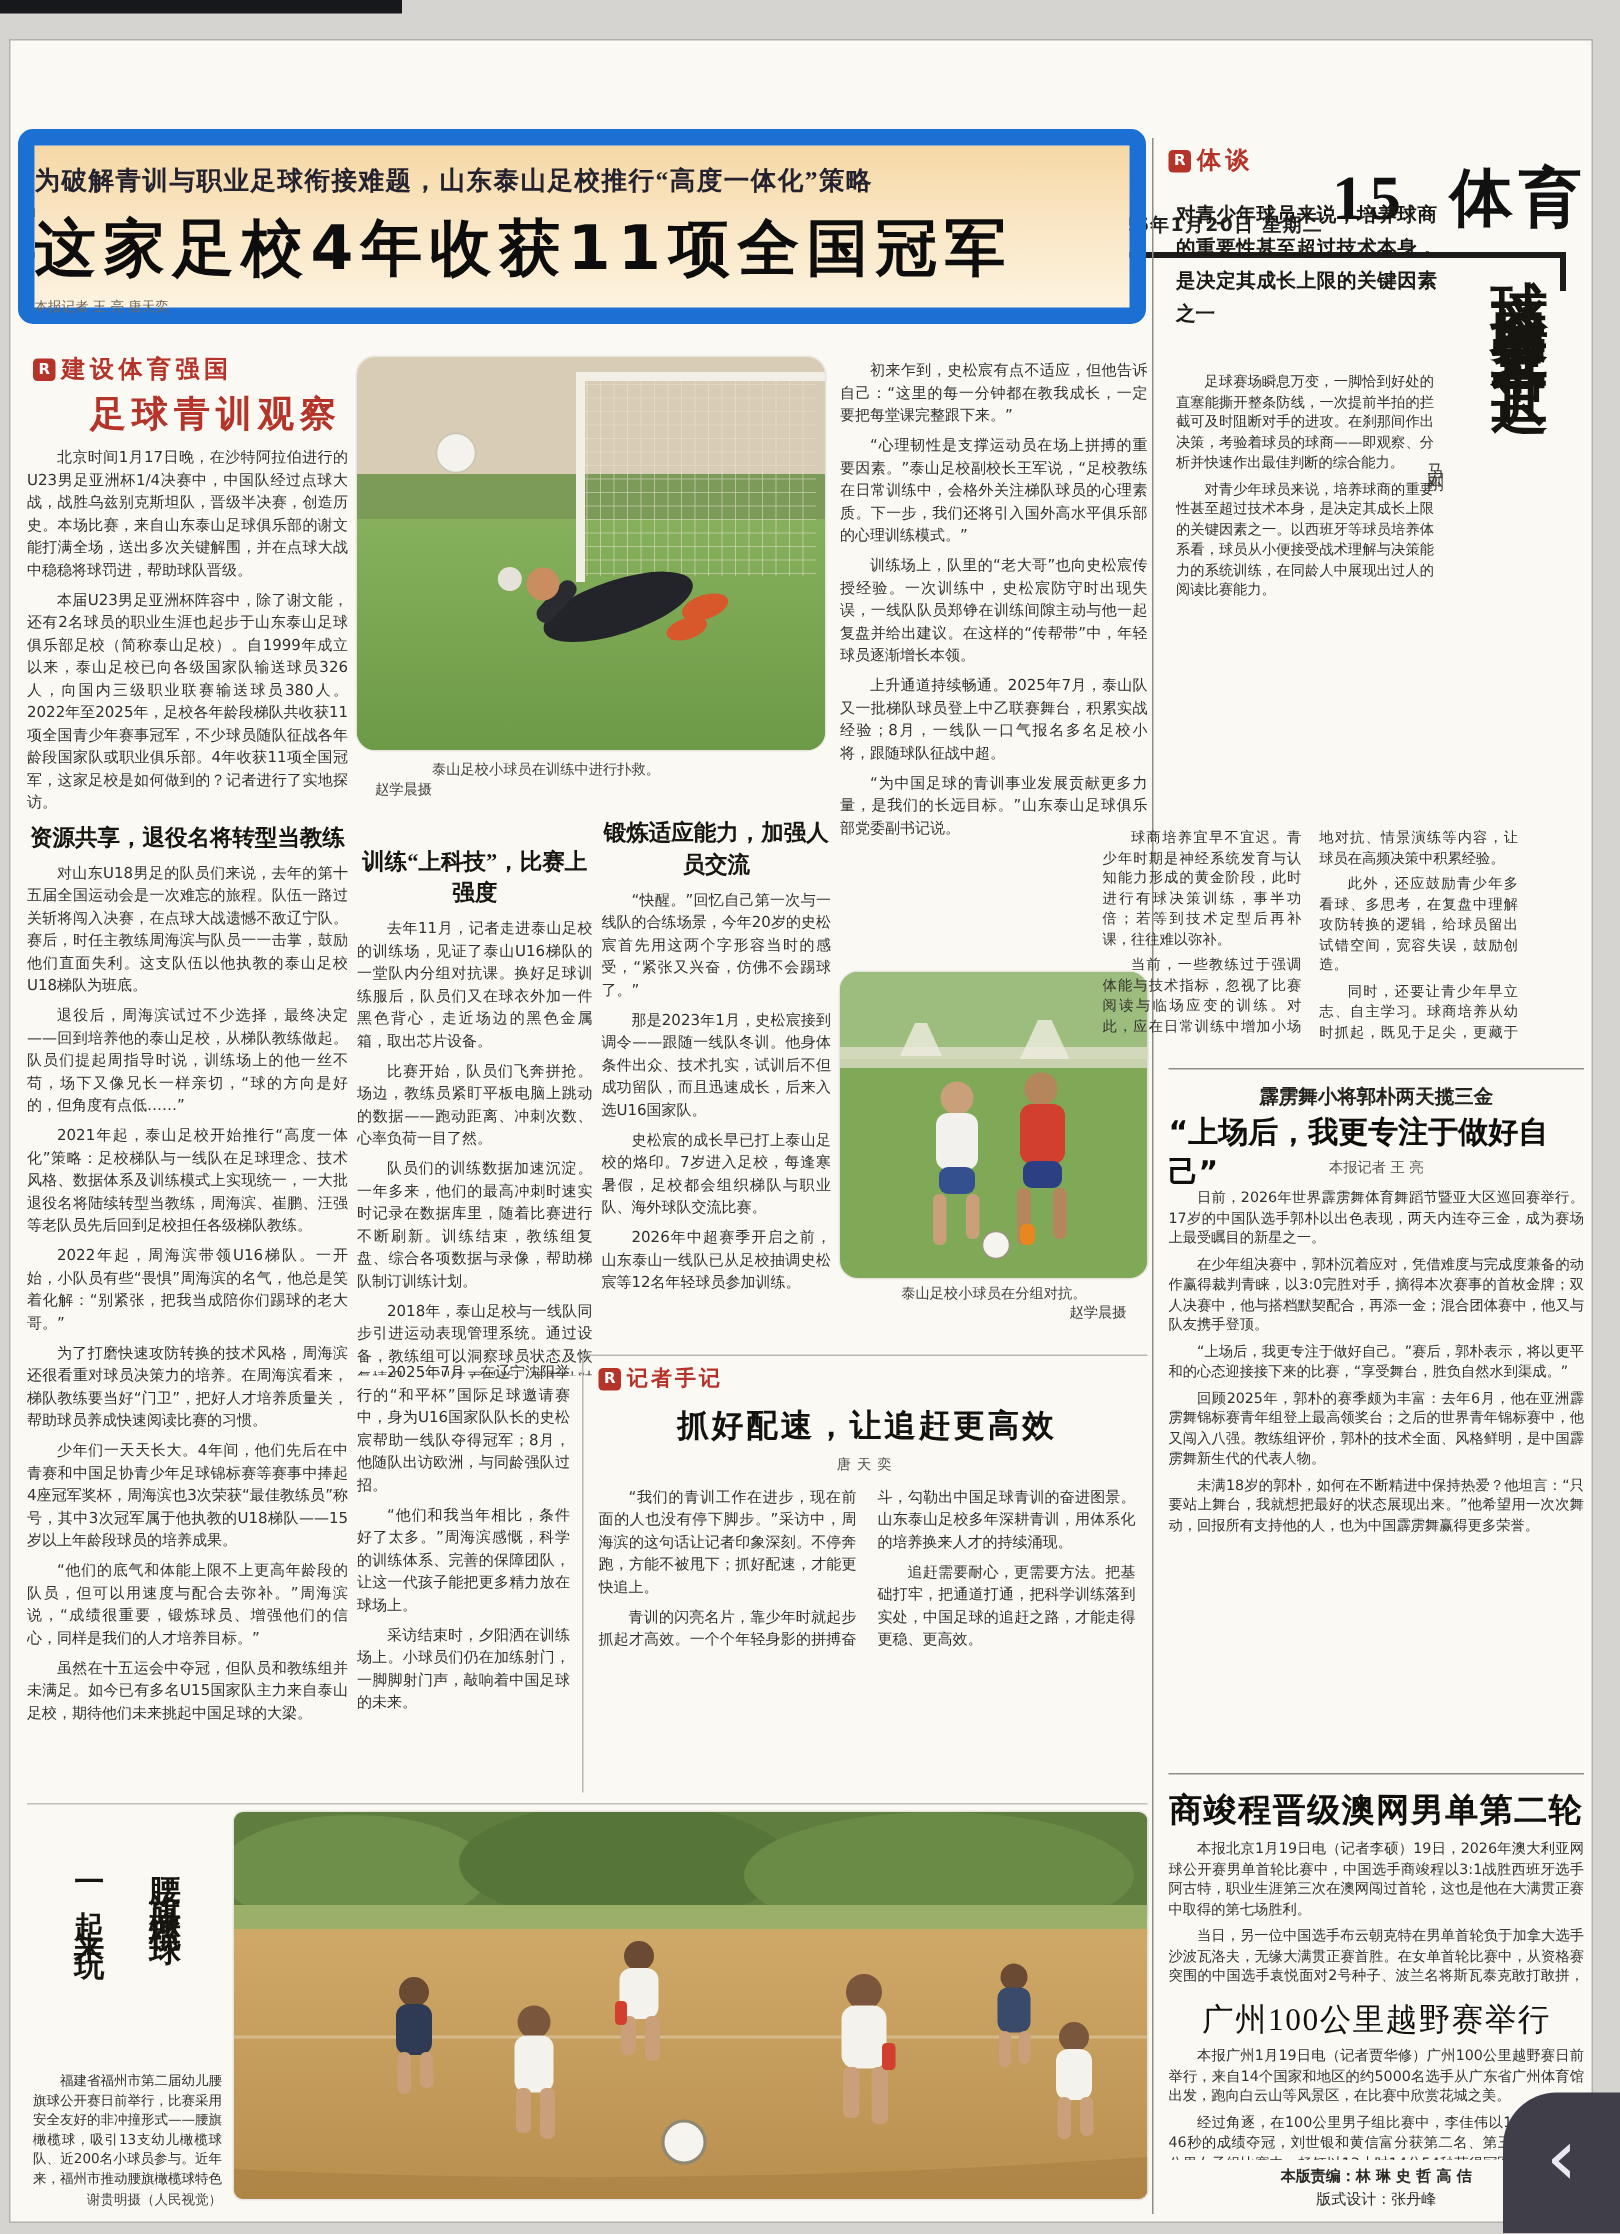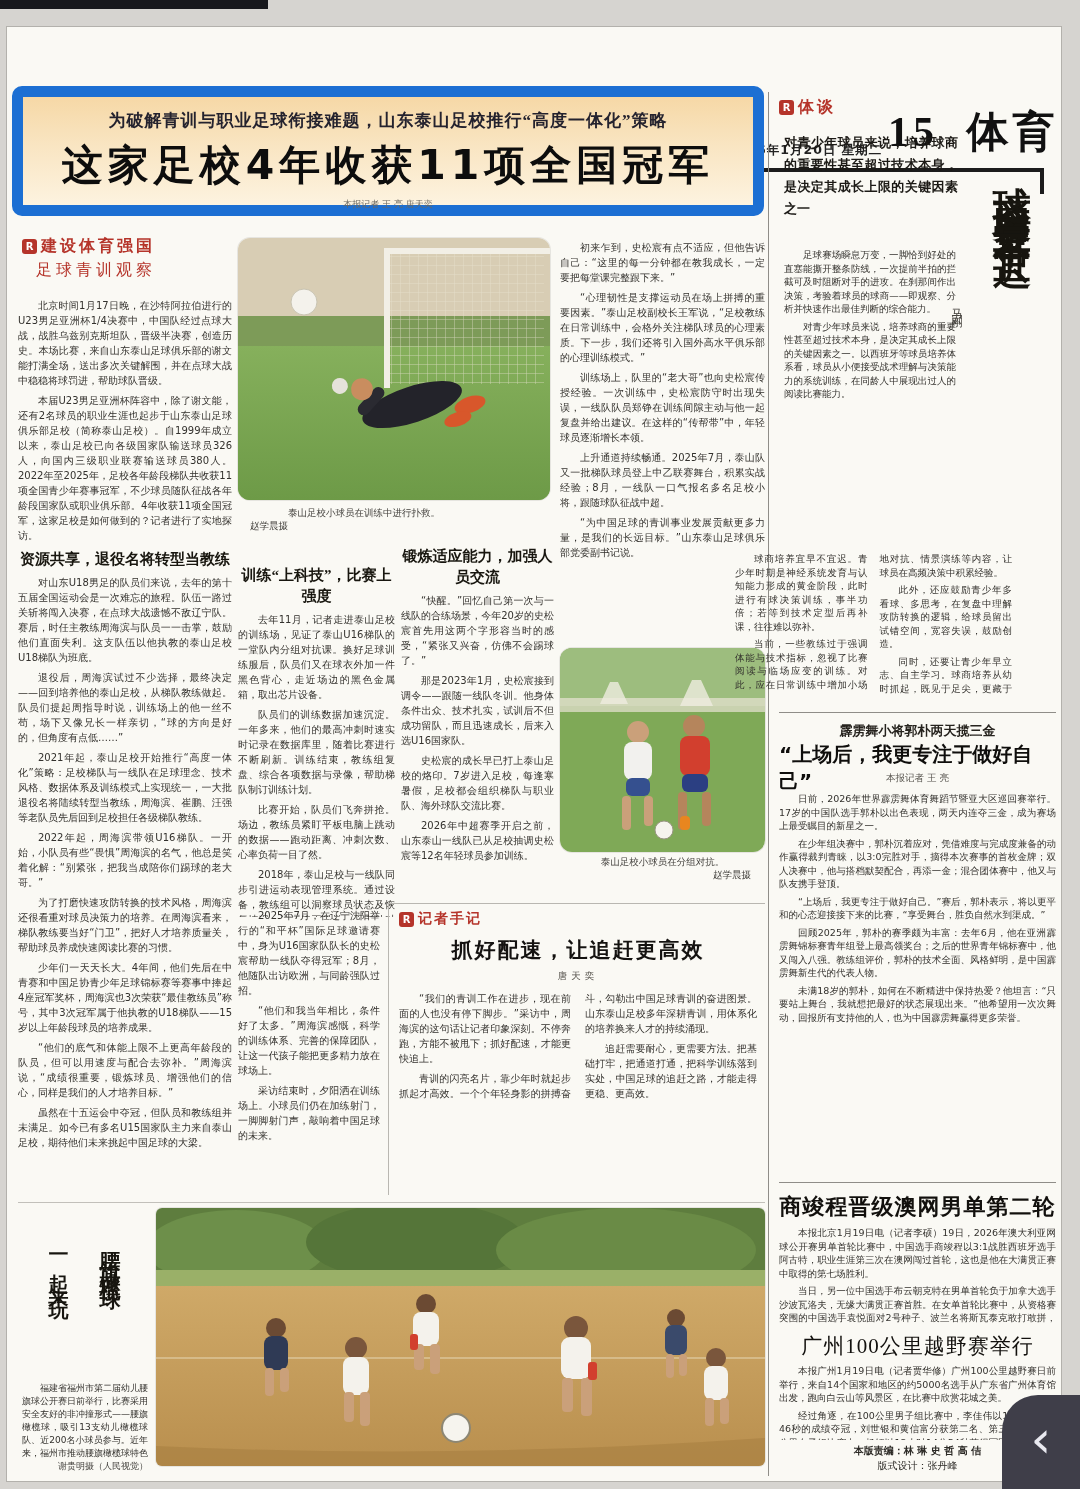--- a/index.html
+++ b/index.html
@@ -41,31 +41,31 @@
   <div class="abs serif" style="left:888px;top:104px;font-size:42px;font-weight:bold;color:#111;letter-spacing:4px;">
     <span>15</span>
     <span style="margin-left:14px;">体育</span>
   </div>
 
   <div class="abs" style="left:20px;top:168px;width:1023px;height:3.5px;background:#1c1c1c;"></div>
   <div class="abs" style="left:1040px;top:168px;width:3.5px;height:26px;background:#1c1c1c;"></div>
 
   <div class="abs" style="left:12px;top:86px;width:752px;height:130px;border:11px solid #1c6fd3;border-radius:10px;
               background:linear-gradient(180deg,#f6d8a6 0%,#f9e5c2 45%,#fdf3e0 100%);
-              box-sizing:border-box;text-align:center;">
+              box-sizing:border-box;text-align:left;">
     <div class="serif" style="margin-top:12px;font-size:17px;font-weight:bold;color:#24222e;letter-spacing:1px;">为破解青训与职业足球衔接难题，山东泰山足校推行“高度一体化”策略</div>
     <div style="margin-top:6px;font-size:41px;font-weight:900;color:#0d0d0d;letter-spacing:5px;">这家足校4年收获11项全国冠军</div>
     <div style="margin-top:5px;font-size:9px;color:#6b675f;">本报记者  王  亮  唐天奕</div>
   </div>
 
   <div class="abs badge" style="left:22px;top:236px;">
     <span class="logo">R</span>
     <span style="letter-spacing:3px;font-size:16px;">建设体育强国</span>
   </div>
-  <div class="abs serif red" style="left:36px;top:260px;font-size:16px;font-weight:normal;letter-spacing:4px;">足球青训观察</div>
+  <div class="abs serif red" style="left:60px;top:260px;font-size:24px;font-weight:bold;letter-spacing:4px;">足球青训观察</div>
 
   <div class="abs tiny" style="left:18px;top:298px;width:214px;height:897px;">
     <p>北京时间1月17日晚，在沙特阿拉伯进行的U23男足亚洲杯1/4决赛中，中国队经过点球大战，战胜乌兹别克斯坦队，晋级半决赛，创造历史。本场比赛，来自山东泰山足球俱乐部的谢文能打满全场，送出多次关键解围，并在点球大战中稳稳将球罚进，帮助球队晋级。</p>
     <p>本届U23男足亚洲杯阵容中，除了谢文能，还有2名球员的职业生涯也起步于山东泰山足球俱乐部足校（简称泰山足校）。自1999年成立以来，泰山足校已向各级国家队输送球员326人，向国内三级职业联赛输送球员380人。2022年至2025年，足校各年龄段梯队共收获11项全国青少年赛事冠军，不少球员随队征战各年龄段国家队或职业俱乐部。4年收获11项全国冠军，这家足校是如何做到的？记者进行了实地探访。</p>
     <div class="secthead">资源共享，退役名将转型当教练</div>
     <p>对山东U18男足的队员们来说，去年的第十五届全国运动会是一次难忘的旅程。队伍一路过关斩将闯入决赛，在点球大战遗憾不敌辽宁队。赛后，时任主教练周海滨与队员一一击掌，鼓励他们直面失利。这支队伍以他执教的泰山足校U18梯队为班底。</p>
     <p>退役后，周海滨试过不少选择，最终决定——回到培养他的泰山足校，从梯队教练做起。队员们提起周指导时说，训练场上的他一丝不苟，场下又像兄长一样亲切，“球的方向是好的，但角度有点低……”</p>
     <p>2021年起，泰山足校开始推行“高度一体化”策略：足校梯队与一线队在足球理念、技术风格、数据体系及训练模式上实现统一，一大批退役名将陆续转型当教练，周海滨、崔鹏、汪强等老队员先后回到足校担任各级梯队教练。</p>
     <p>2022年起，周海滨带领U16梯队。一开始，小队员有些“畏惧”周海滨的名气，他总是笑着化解：“别紧张，把我当成陪你们踢球的老大哥。”</p>
     <p>为了打磨快速攻防转换的技术风格，周海滨还很看重对球员决策力的培养。在周海滨看来，梯队教练要当好“门卫”，把好人才培养质量关，帮助球员养成快速阅读比赛的习惯。</p>
@@ -104,22 +104,22 @@
     </svg>
   </div>
   <div class="abs" style="left:250px;top:507px;width:420px;display:flex;justify-content:space-between;flex-direction:column;">
     <span class="caption" style="margin-left:38px;">泰山足校小球员在训练中进行扑救。</span>
     <span class="caption">赵学晨摄</span>
   </div>
 
   <div class="abs tiny" style="left:238px;top:540px;width:157px;height:358px;margin-top:19px;">
     <div class="secthead">训练“上科技”，比赛上强度</div>
     <p>去年11月，记者走进泰山足校的训练场，见证了泰山U16梯队的一堂队内分组对抗课。换好足球训练服后，队员们又在球衣外加一件黑色背心，走近场边的黑色金属箱，取出芯片设备。</p>
+    <p>比赛开始，队员们飞奔拼抢。场边，教练员紧盯平板电脑上跳动的数据——跑动距离、冲刺次数、心率负荷一目了然。</p>
     <p>队员们的训练数据加速沉淀。一年多来，他们的最高冲刺时速实时记录在数据库里，随着比赛进行不断刷新。训练结束，教练组复盘、综合各项数据与录像，帮助梯队制订训练计划。</p>
-    <p>比赛开始，队员们飞奔拼抢。场边，教练员紧盯平板电脑上跳动的数据——跑动距离、冲刺次数、心率负荷一目了然。</p>
     <p>2018年，泰山足校与一线队同步引进运动表现管理系统。通过设备，教练组可以洞察球员状态及恢复情况，让训练更科学、更有针对性。</p>
   </div>
 
   <div class="abs tiny" style="left:401px;top:540px;width:153px;height:358px;">
     <div class="secthead">锻炼适应能力，加强人员交流</div>
     <p>“快醒。”回忆自己第一次与一线队的合练场景，今年20岁的史松宸首先用这两个字形容当时的感受，“紧张又兴奋，仿佛不会踢球了。”</p>
     <p>那是2023年1月，史松宸接到调令——跟随一线队冬训。他身体条件出众、技术扎实，试训后不但成功留队，而且迅速成长，后来入选U16国家队。</p>
     <p>史松宸的成长早已打上泰山足校的烙印。7岁进入足校，每逢寒暑假，足校都会组织梯队与职业队、海外球队交流比赛。</p>
     <p>2026年中超赛季开启之前，山东泰山一线队已从足校抽调史松宸等12名年轻球员参加训练。</p>
   </div>

